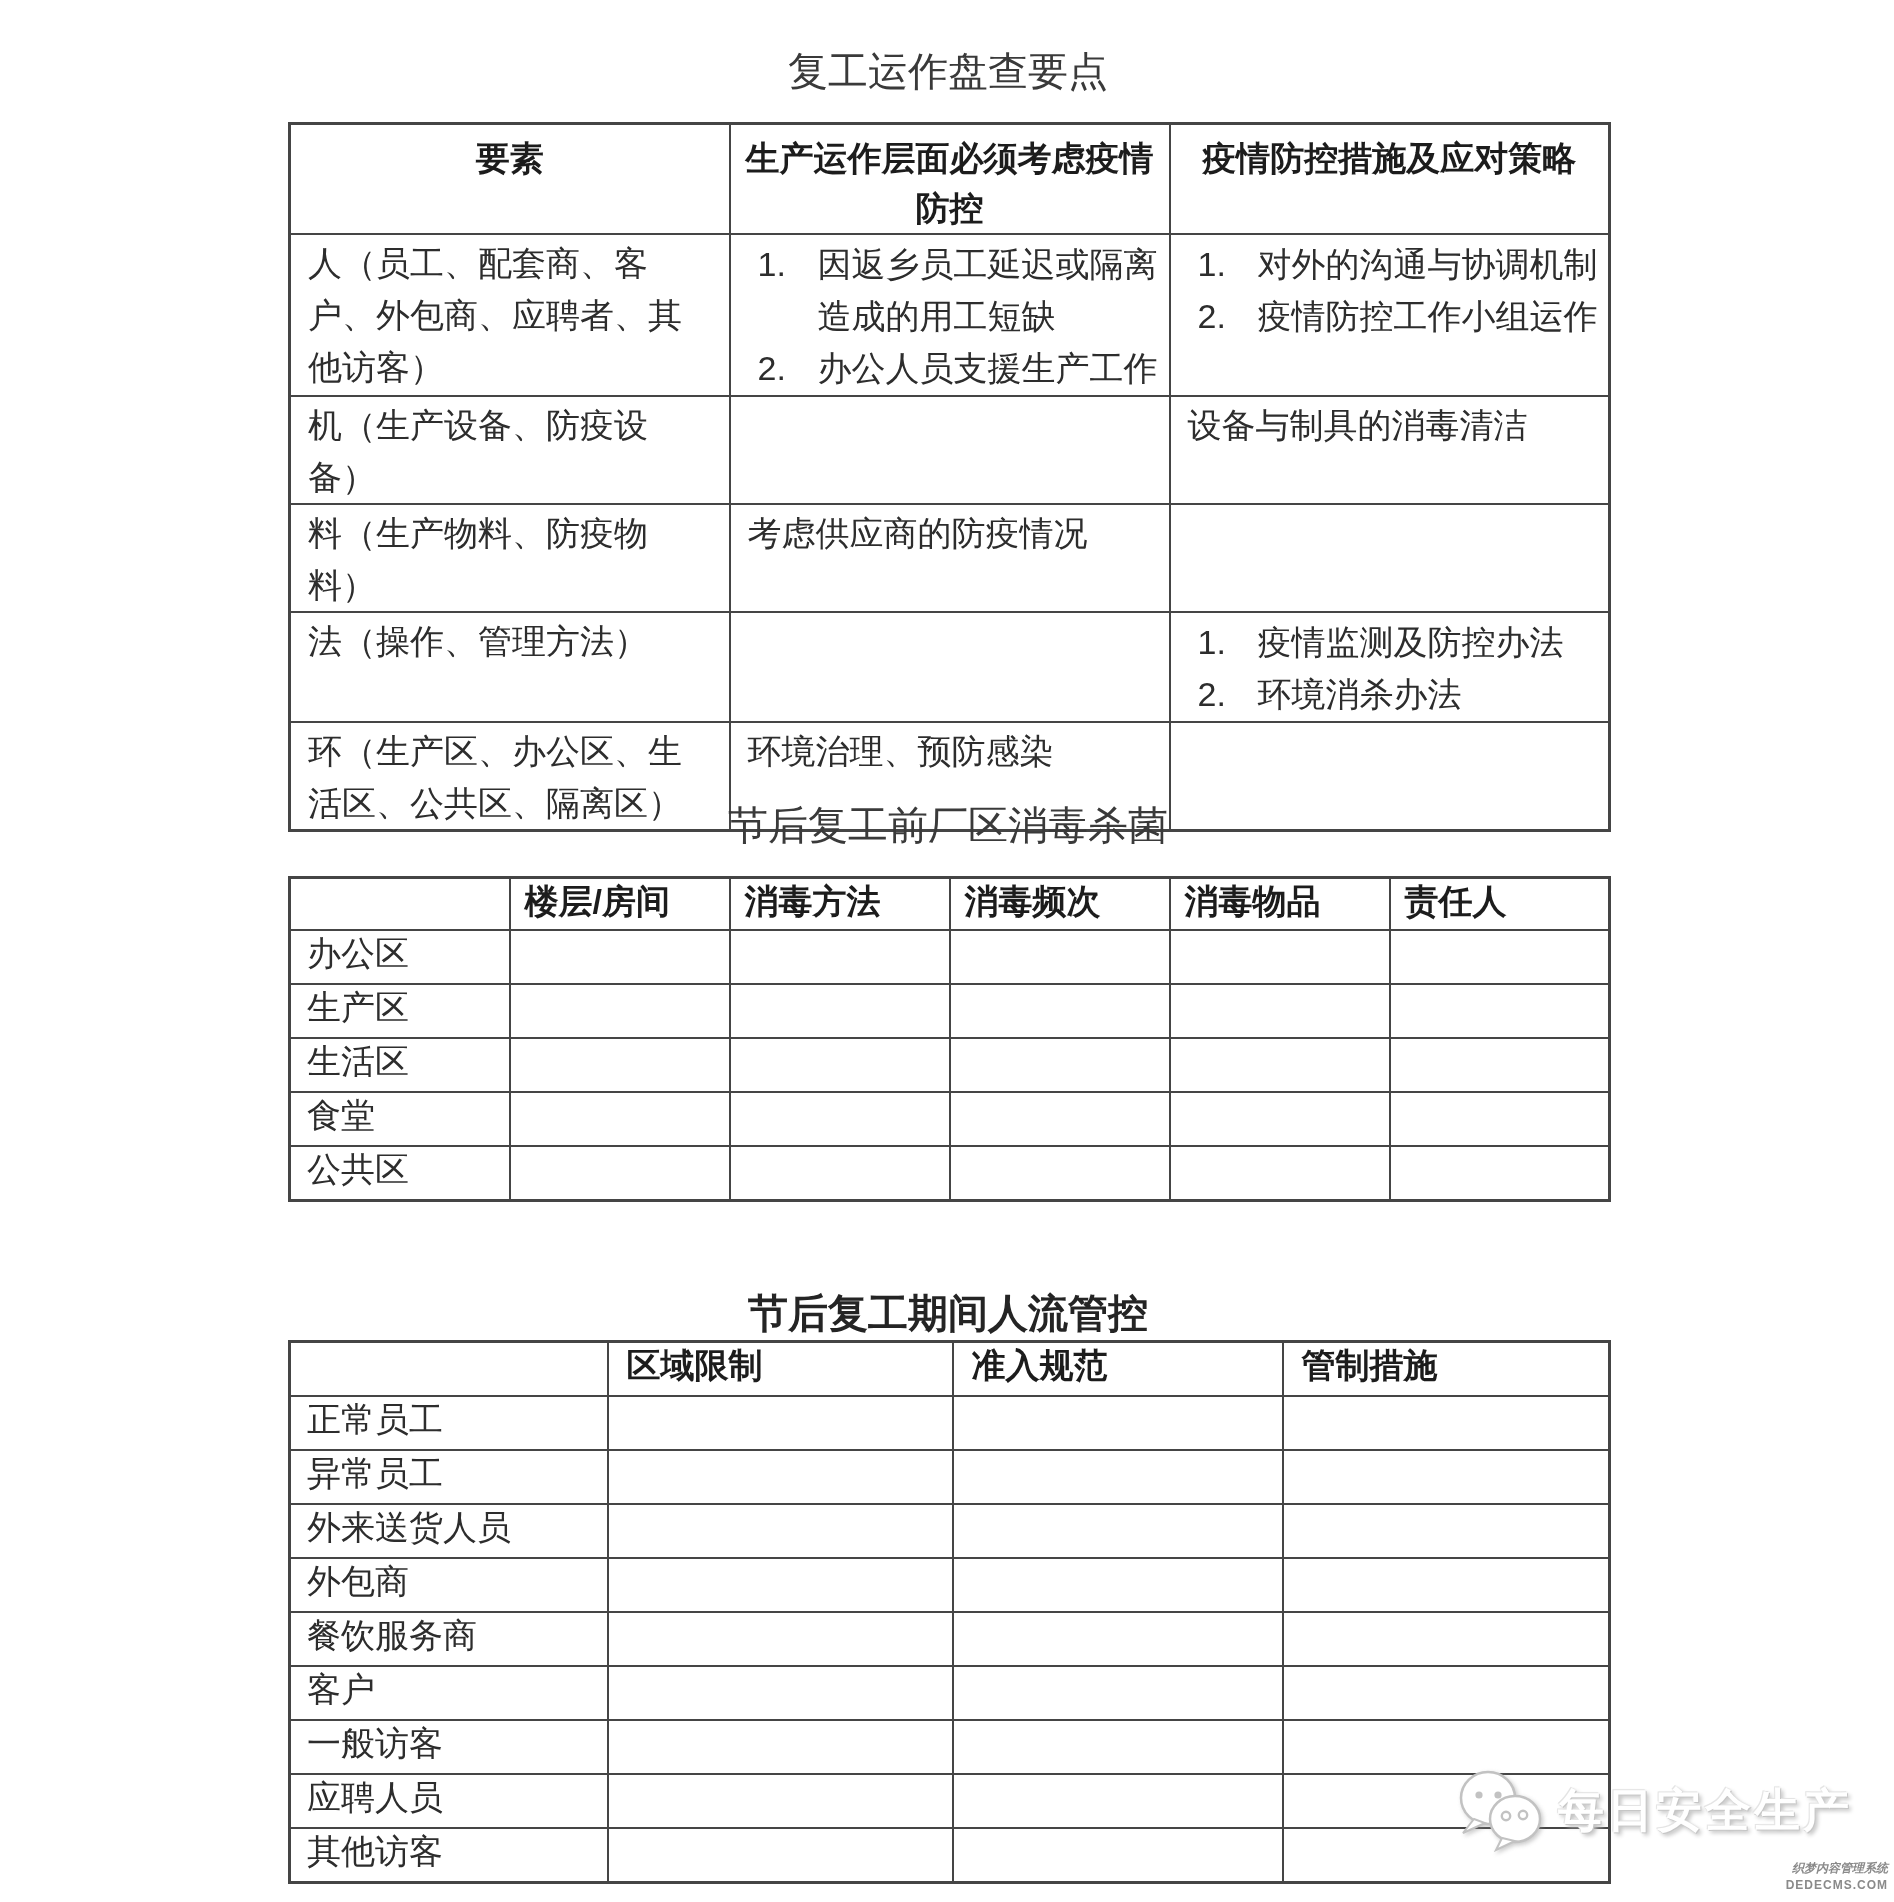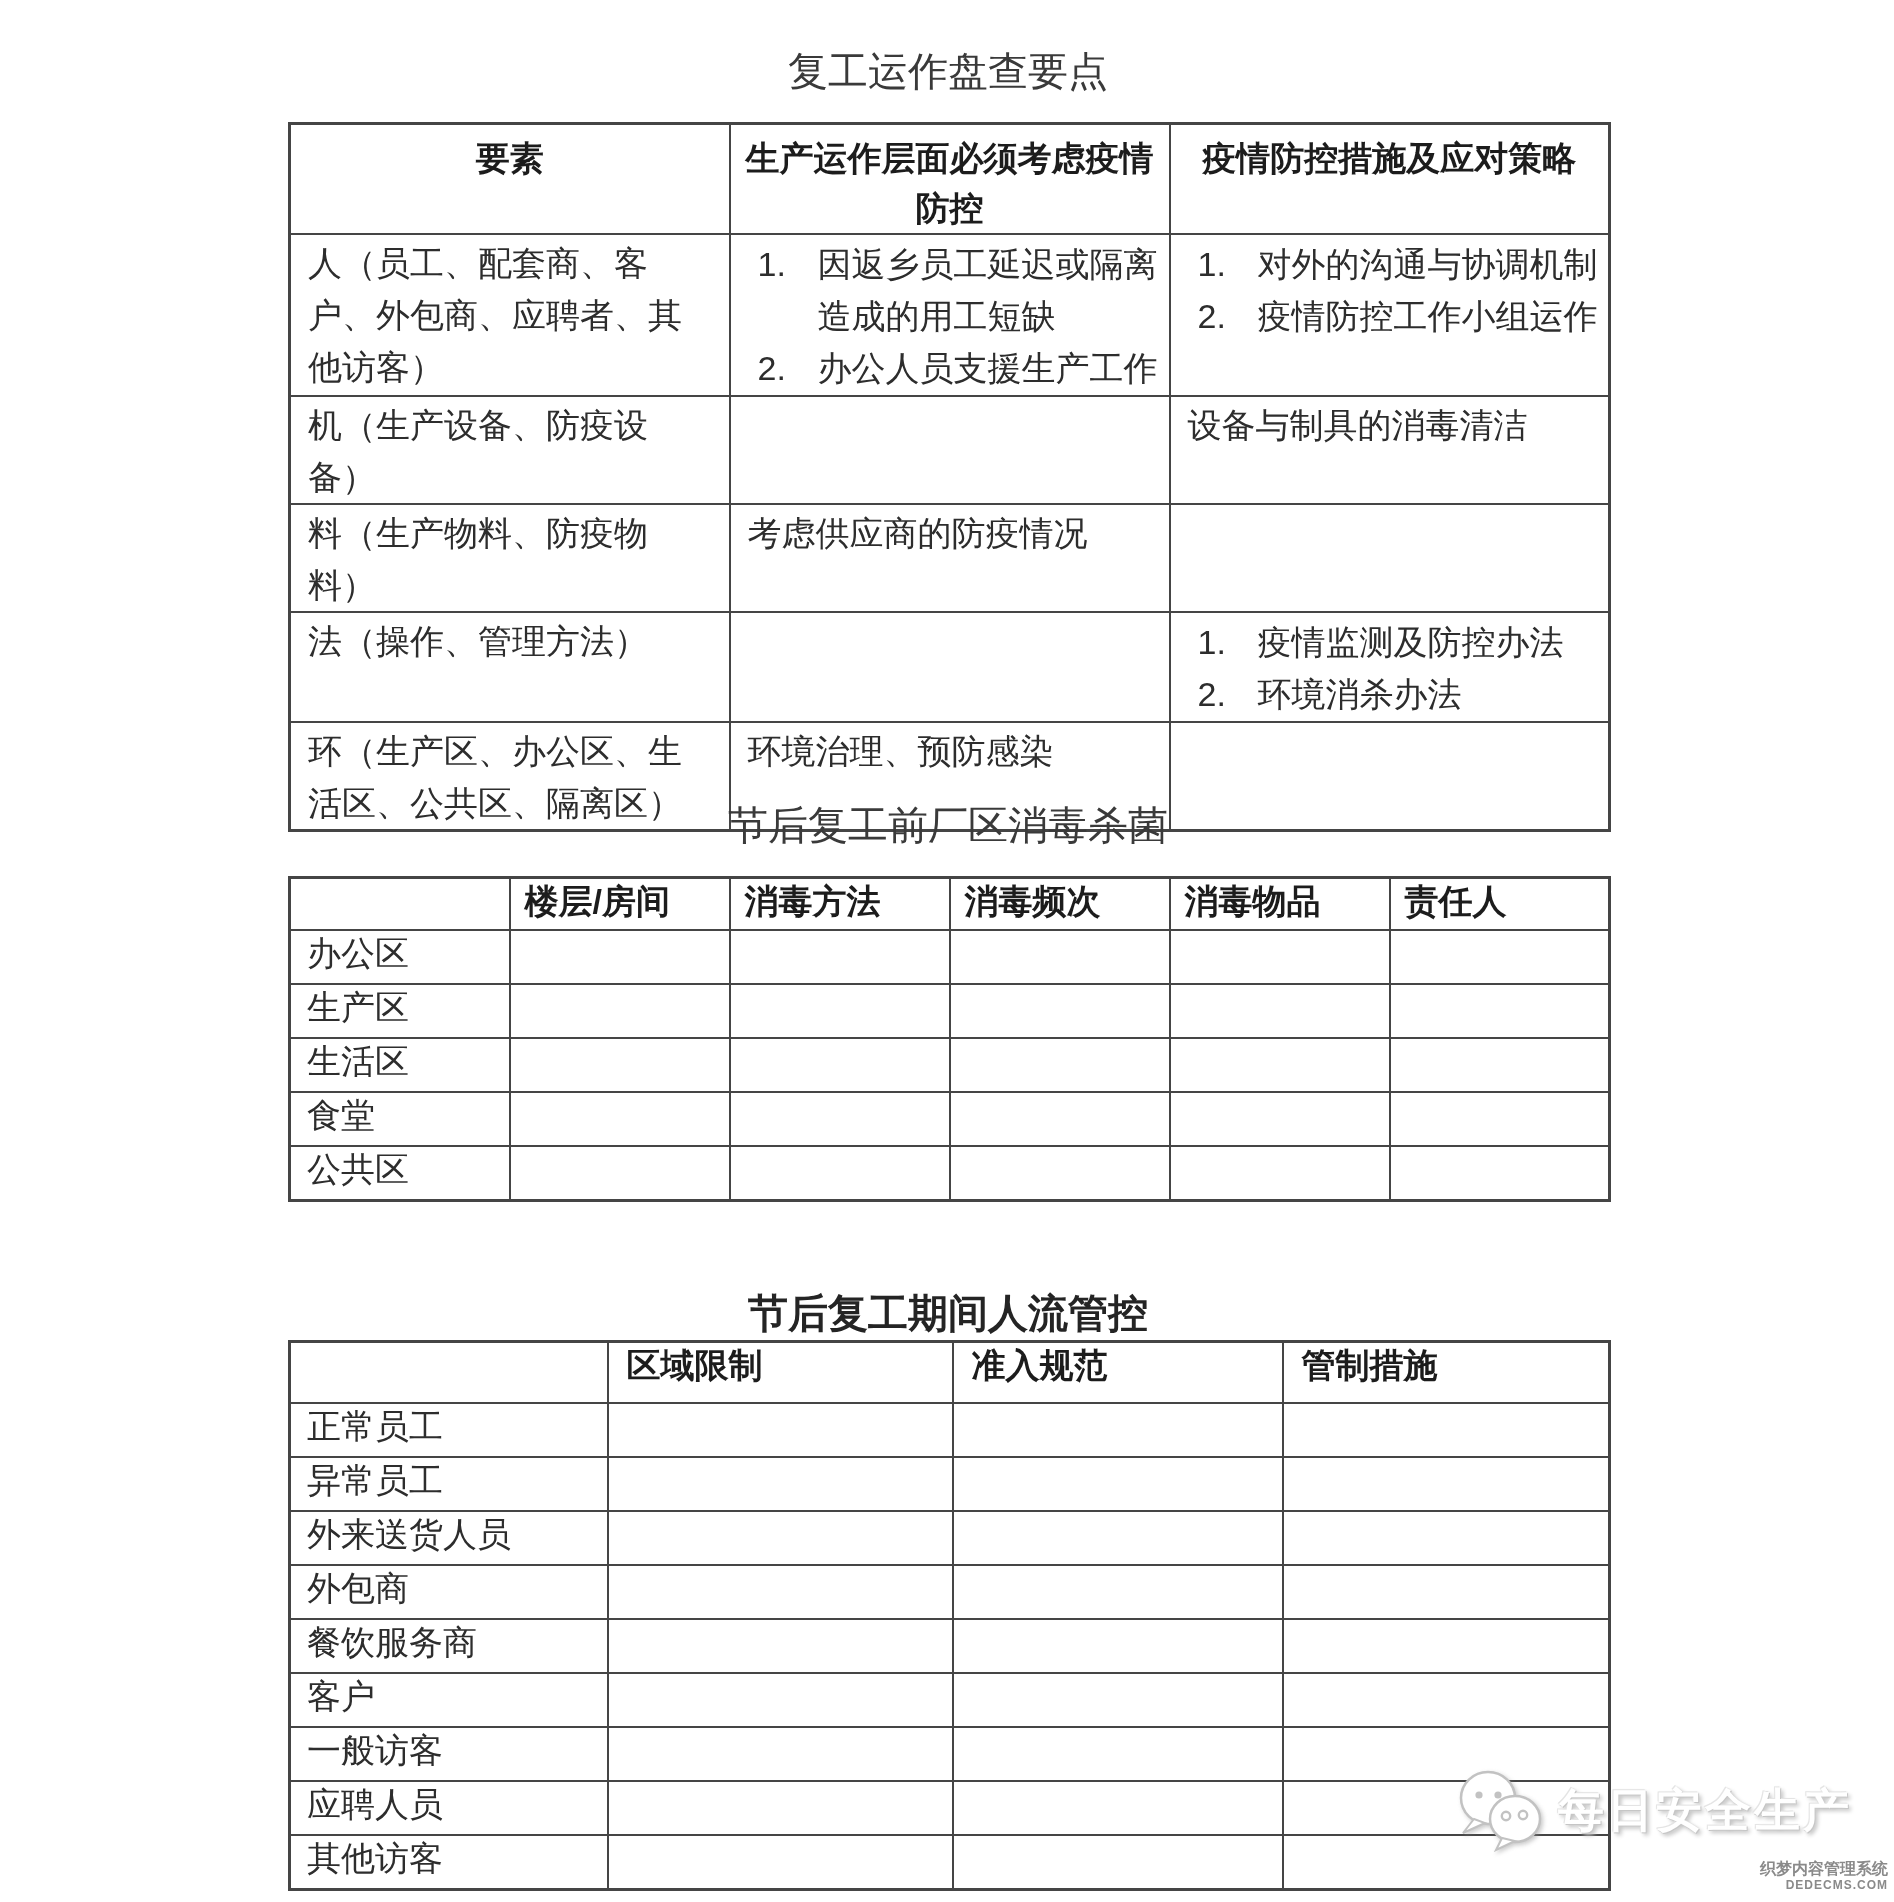--- a/index.html
+++ b/index.html
@@ -29,33 +29,33 @@
 
   
   .t2{top:876px;width:1320px;}
   .t2 th{font-weight:bold;color:#1c1c1c;text-align:left;vertical-align:middle;
          padding:0 18px 4px 14px;}
   .t2 td{vertical-align:middle;padding:0 6px 6px 16px;}
 
   
   .t3{top:1340px;width:1320px;}
   .t3 th{font-weight:bold;color:#1c1c1c;text-align:left;vertical-align:middle;
-         padding:0 6px 13px 18px;}
+         padding:0 6px 6px 18px;}
   .t3 td{vertical-align:middle;padding:0 6px 6px 16px;}
 
   
   .watermark{position:absolute;left:1458px;top:1770px;display:flex;align-items:center;z-index:5;}
   .wm-logo{flex:0 0 auto;filter:drop-shadow(2px 2px 2px rgba(140,140,140,0.45));}
   .wm-text{font-size:46px;letter-spacing:3px;font-weight:bold;color:#ffffff;margin-left:10px;
            text-shadow:1px 1px 0 #c6c6c6,-1px -1px 0 #e4e4e4,0 0 2px #cfcfcf,3px 3px 4px #c0c0c0;}
 
   
   .cms{position:absolute;right:6px;top:1860px;text-align:right;z-index:6;
        font-weight:bold;color:#8a8a8a;text-shadow:0 0 2px #ffffff,1px 1px 0 #ffffff;}
-  .cms .line1{font-size:16px;line-height:17px;letter-spacing:0;}
+  .cms .line1{font-size:12px;line-height:17px;letter-spacing:0;font-style:italic;}
   .cms .line2{font-size:12px;line-height:16px;letter-spacing:1px;}
 </style>
 </head>
 <body>
 
 <div class="page">
 
   <h1 class="doc-title" style="top:44px">复工运作盘查要点</h1>
 
   <table class="t1">

